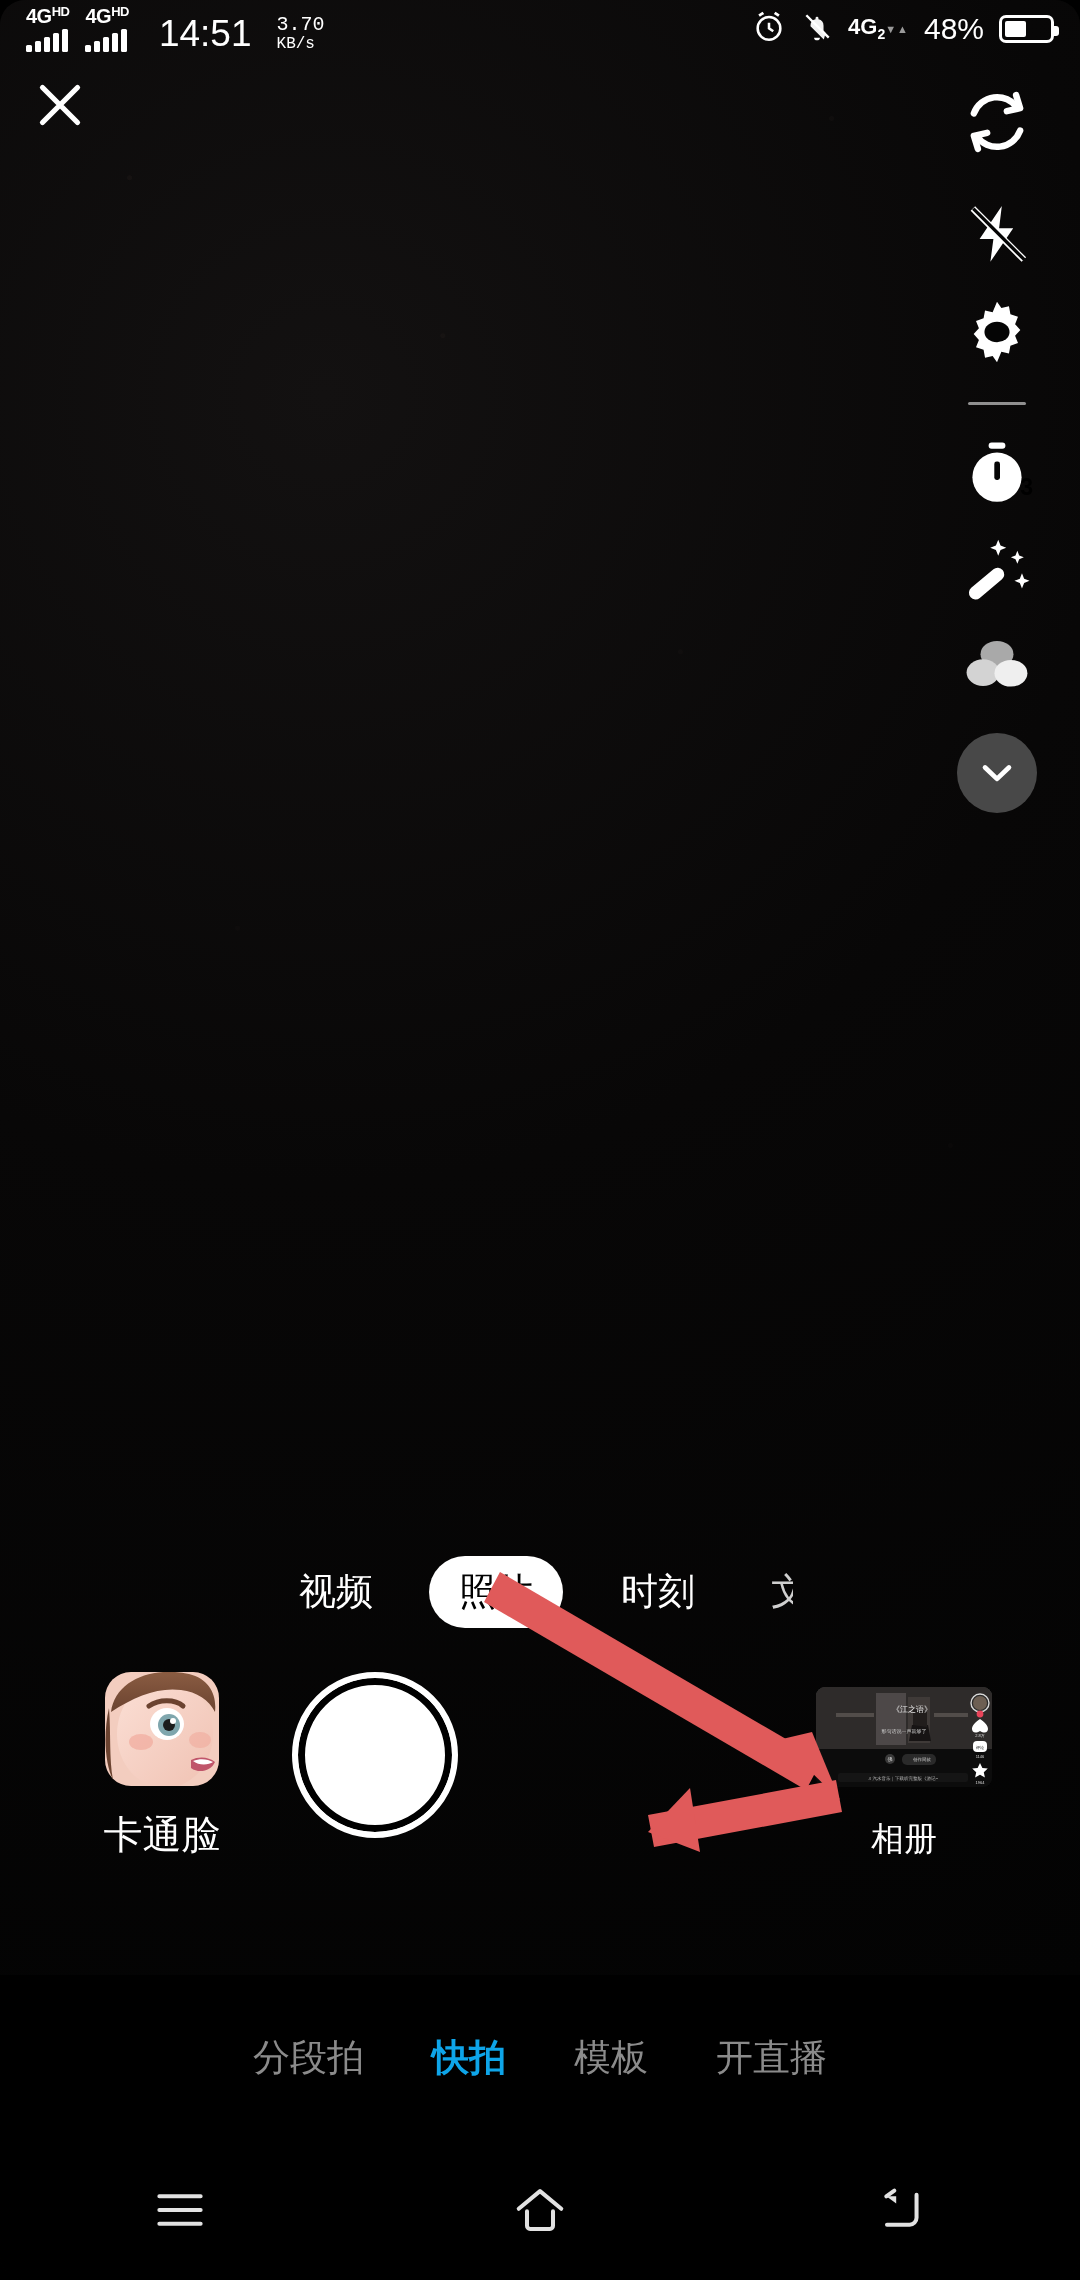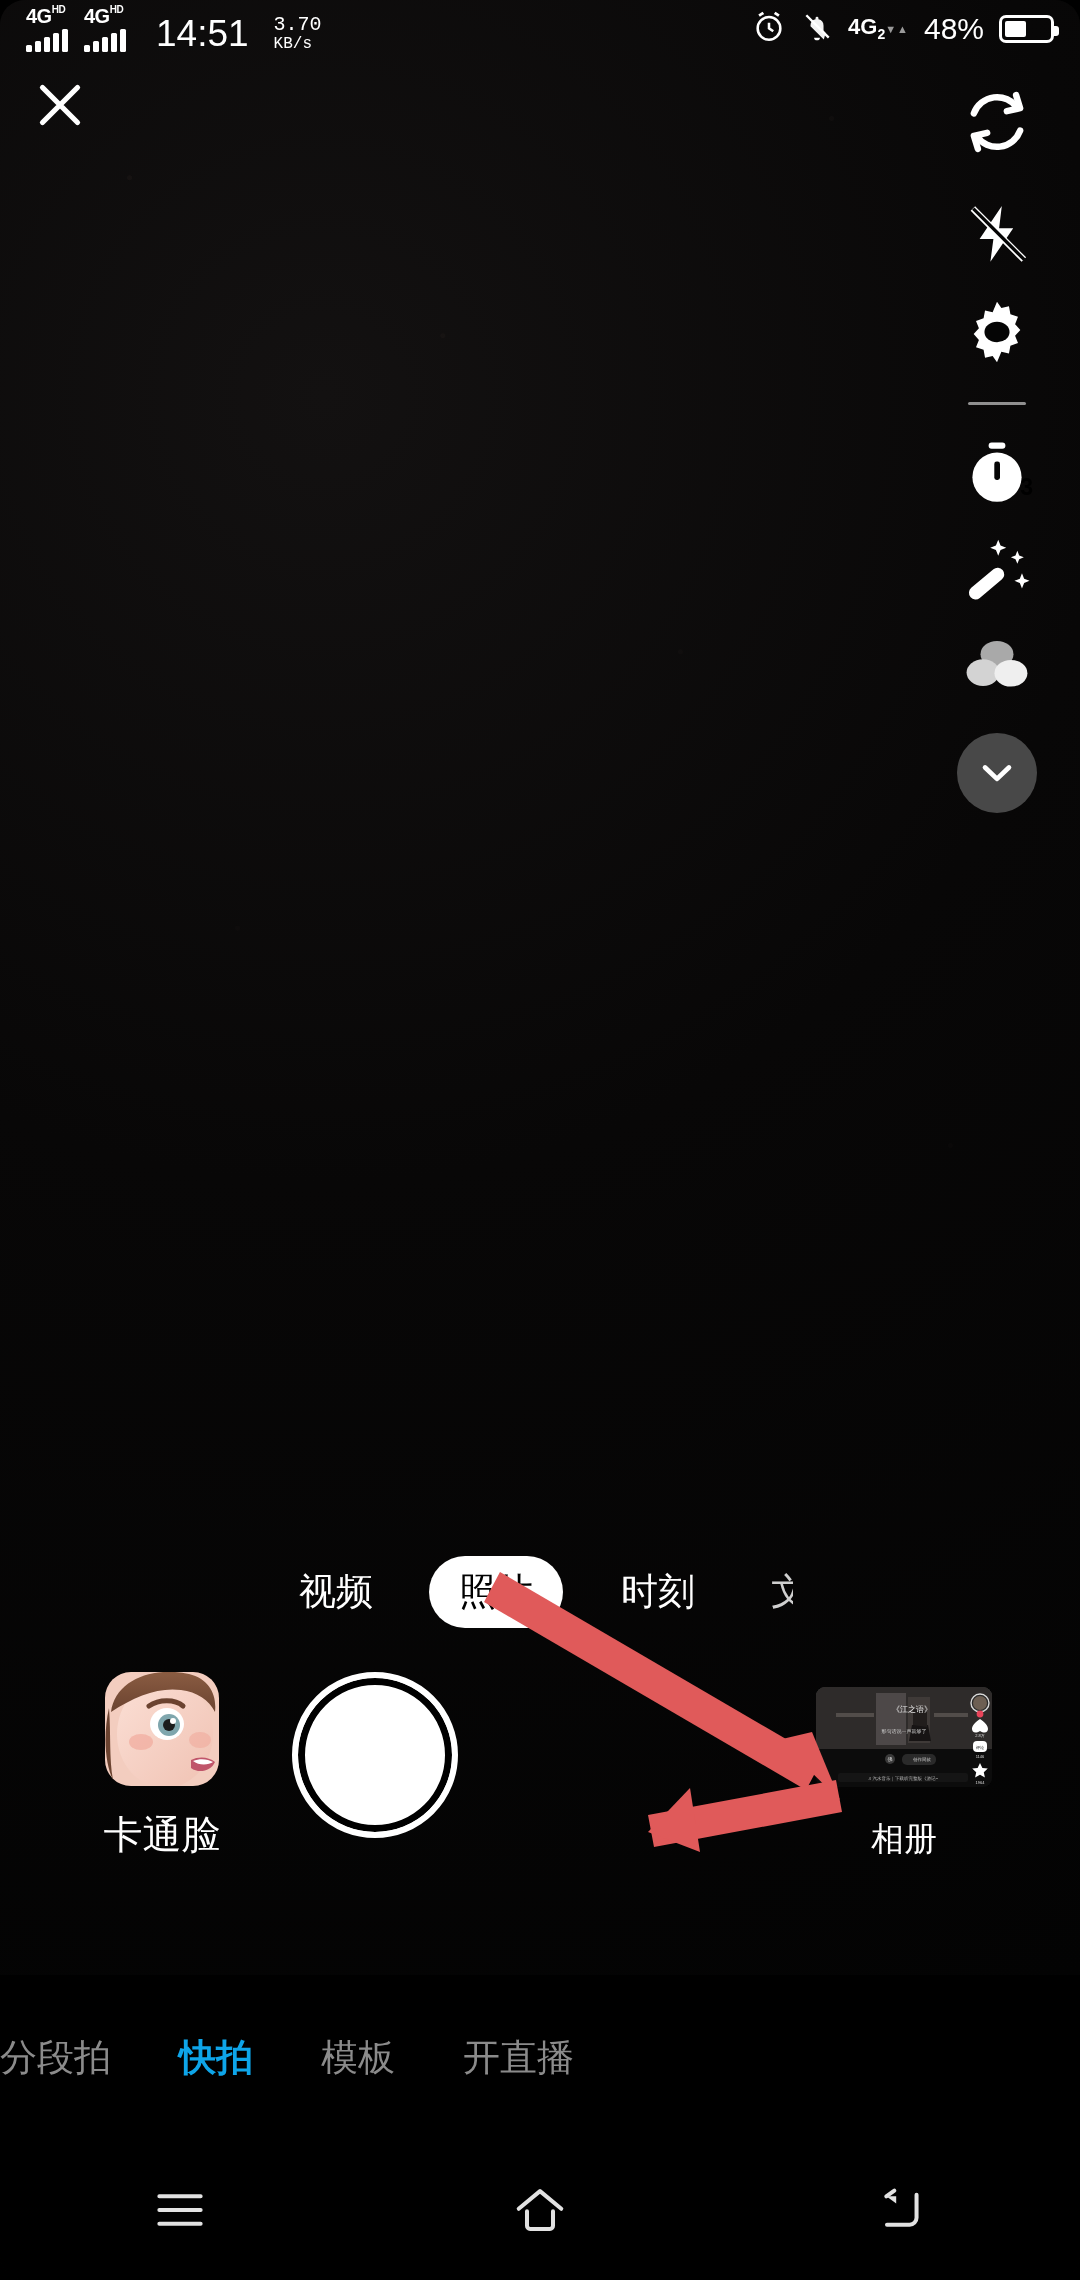--- a/index.html
+++ b/index.html
@@ -25,21 +25,21 @@
       radial-gradient(circle at 22% 47%, rgba(44,36,33,.22) 0 2px, transparent 3px),
       radial-gradient(circle at 88% 58%, rgba(42,35,32,.2) 0 2px, transparent 3px);
   }
 
   
   .statusbar { position:absolute; left:0; top:0; width:1080px; height:58px; z-index:40;
     display:flex; align-items:center; padding:0 26px; }
   .sb-left { display:flex; align-items:flex-end; gap:16px; }
   .sig-label { font-size:20px; font-weight:bold; letter-spacing:-.5px; line-height:1;
     margin-bottom:2px; display:flex; align-items:flex-start; }
-  .sig-label .sup { font-size:10px; line-height:1; position:relative; top:-1px; }
+  .sig-label .sup { font-size:13px; line-height:1; position:relative; top:-1px; }
   .bars { display:flex; align-items:flex-end; gap:3px; height:22px; }
   .bars i { display:block; width:6px; background:#fff; border-radius:1.5px; }
   .bars i:nth-child(1){ height:7px; }
   .bars i:nth-child(2){ height:11px; }
   .bars i:nth-child(3){ height:15px; }
   .bars i:nth-child(4){ height:19px; }
   .bars i:nth-child(5){ height:23px; }
   .sig-unit { display:flex; flex-direction:column; align-items:flex-start; gap:2px; }
   .clock { font-size:37px; font-weight:400; letter-spacing:0; line-height:1; margin-left:14px; }
   .netspeed { margin-left:9px; display:flex; flex-direction:column; line-height:1.02;font-family:Liberation Mono, monospace; }
@@ -98,21 +98,21 @@
     border-radius:50%; background:#fff; border:6px solid #fff; box-shadow:0 0 0 7px #000 inset; }
 
   .album { position:absolute; right:96px; top:15px; width:160px;
     display:flex; flex-direction:column; align-items:center; }
   .album-thumb { width:176px; height:100px; border-radius:9px; overflow:hidden; position:relative;
     background:#0d0d0d; }
   .album-label { margin-top:30px; font-size:33px; white-space:nowrap; }
 
   
   .bottombar { position:absolute; left:0; top:1975px; width:1080px; height:165px;
-    background:#000; display:flex; align-items:center; justify-content:flex-start; gap:0; z-index:30; }
+    background:#000; display:flex; align-items:center; justify-content:center; gap:0; z-index:30; }
   .bn { font-size:37px; color:#8b8b8b; white-space:nowrap; }
   .bn.active { color:#0ea5e9; font-weight:bold; }
   .bn + .bn { margin-left:68px; }
 
   
   .androidnav { position:absolute; left:0; top:2140px; width:1080px; height:140px;
     background:#000; display:flex; align-items:center; justify-content:space-around; z-index:30; }
   .an-btn { width:120px; height:100px; display:flex; align-items:center; justify-content:center; }
 
   

